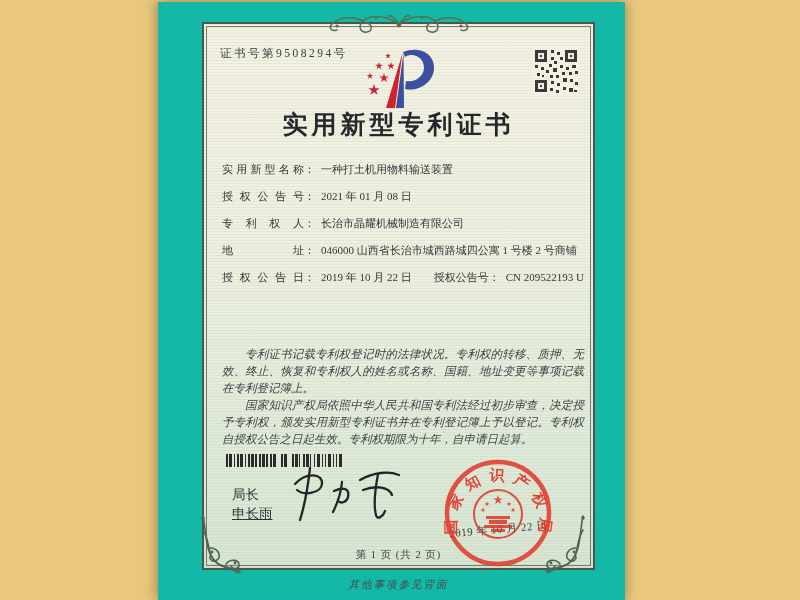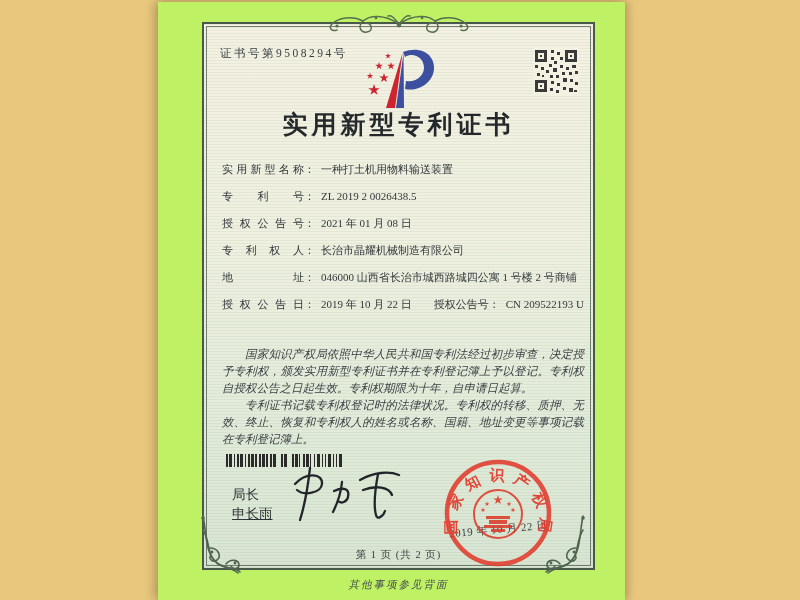--- a/index.html
+++ b/index.html
@@ -5,21 +5,21 @@
   * { margin: 0; padding: 0; box-sizing: border-box; }
   html, body { width: 800px; height: 600px; overflow: hidden; }
   body {
     background: #e9c87e;
     font-family: "Liberation Serif", "DejaVu Serif", serif;
     position: relative;
     color: #33383c;
   }
   .page {
     position: absolute; left: 158px; top: 2px; width: 467px; height: 598px;
-    background: #bef264;
+    background: #14b8a6;
     box-shadow: -4px 0 10px rgba(90,70,30,.35), 4px 0 8px rgba(90,70,30,.25);
   }
   .frame {
     position: absolute; left: 44px; top: 20px; width: 393px; height: 548px;
     border: 2.5px solid #49584a;
     background:
       repeating-linear-gradient(0deg, rgba(110,150,120,.10) 0 1px, rgba(0,0,0,0) 1px 3px),
       linear-gradient(180deg, #f4f1e2 0%, #eff0e0 40%, #e2ebd9 72%, #d8e5d2 100%);
   }
   .frame-inner {
@@ -193,39 +193,36 @@
     </g>
   </svg>
 
   <div class="title">实用新型专利证书</div>
 
   <div class="fields">
     <div class="row">
       <span class="lbl">实用新型名称</span><span class="colon">：</span><span class="val">一种打土机用物料输送装置</span>
     </div>
     <div class="row">
-      <span class="lbl">专利号</span><span class="colon">：</span><span class="val">ZL 2019 2 0026438.5</span>
-    </div>
-    <div class="row">
       <span class="lbl">授权公告号</span><span class="colon">：</span><span class="val">2021 年 01 月 08 日</span>
     </div>
     <div class="row">
       <span class="lbl">专利权人</span><span class="colon">：</span><span class="val">长治市晶耀机械制造有限公司</span>
     </div>
     <div class="row">
       <span class="lbl">地址</span><span class="colon">：</span><span class="val">046000 山西省长治市城西路城四公寓 1 号楼 2 号商铺</span>
     </div>
     <div class="row">
       <span class="lbl">授权公告日</span><span class="colon">：</span><span class="val">2019 年 10 月 22 日</span><span class="pair2"><span>授权公告号</span><span class="colon">：</span><span class="val">CN 209522193 U</span></span>
     </div>
   </div>
 
   <div class="paragraphs">
+    <p>专利证书记载专利权登记时的法律状况。专利权的转移、质押、无效、终止、恢复和专利权人的姓名或名称、国籍、地址变更等事项记载在专利登记簿上。</p>
     <p>国家知识产权局依照中华人民共和国专利法经过初步审查，决定授予专利权，颁发实用新型专利证书并在专利登记簿上予以登记。专利权自授权公告之日起生效。专利权期限为十年，自申请日起算。</p>
-    <p>专利证书记载专利权登记时的法律状况。专利权的转移、质押、无效、终止、恢复和专利权人的姓名或名称、国籍、地址变更等事项记载在专利登记簿上。</p>
   </div>
 
   <div class="barcode"></div>
 
   <div class="signer-title">局长</div>
   <div class="signer-name">申长雨</div>
 
   <svg class="signature" width="125" height="68" viewBox="0 0 125 68">
     <g stroke="#22262a" stroke-width="2.3" fill="none" stroke-linecap="round" stroke-linejoin="round">
       <path d="M24,8 C22,26 19,44 14,60"></path>

